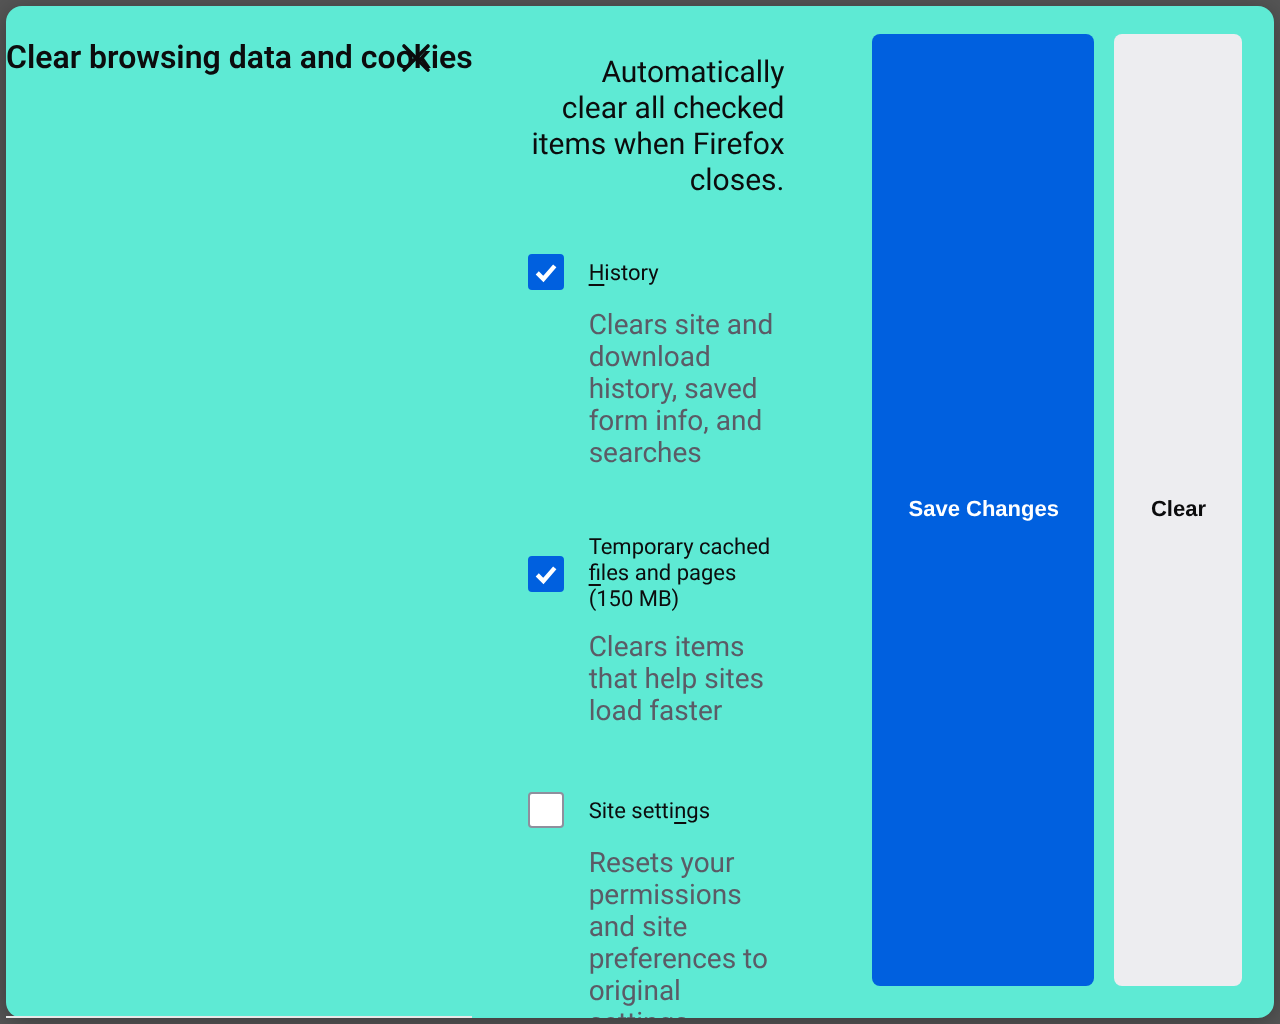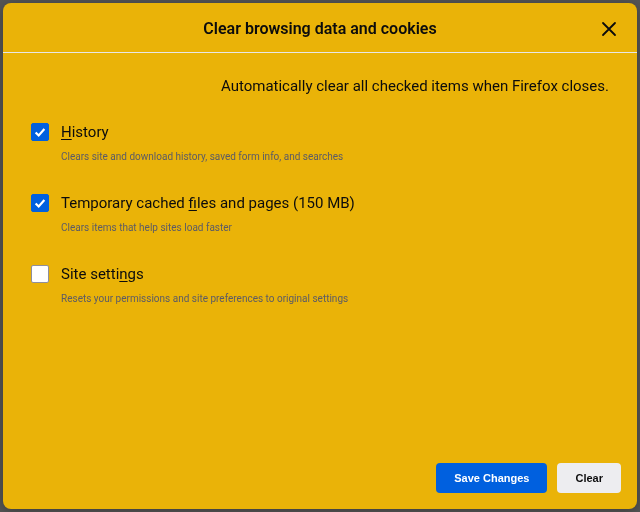--- a/index.html
+++ b/index.html
@@ -8,28 +8,27 @@
       padding: 0;
     }
     body {
       font-family: -apple-system, BlinkMacSystemFont, "Segoe UI", Roboto, sans-serif;
       background: #555;
       width: 640px;
       height: 512px;
       overflow: hidden;
     }
     .dialog {
-      background: #eab308;
+      background: #5eead4;
       width: 634px;
       height: 506px;
       margin: 3px;
       border-radius: 8px;
       box-shadow: 0 2px 12px rgba(0,0,0,0.3);
       display: flex;
-      flex-direction: column;
     }
     .header {
       position: relative;
       padding: 16px 0 14px 0;
       text-align: center;
       border-bottom: 1px solid #e8e8e8;
     }
     .title {
       font-size: 16px;
       font-weight: 600;
@@ -91,30 +90,30 @@
     }
     .checkbox svg {
       display: none;
       width: 14px;
       height: 14px;
       stroke: #fff;
       stroke-width: 2.5;
       fill: none;
     }
     .option-label {
-      font-size: 15px;
+      font-size: 11px;
       color: #0c0c0d;
       cursor: pointer;
     }
     .access-underline {
       text-decoration: underline;
       text-underline-offset: 2px;
     }
     .option-desc {
-      font-size: 10px;
+      font-size: 14px;
       color: #5b5b66;
       margin-top: 10px;
       margin-left: 30px;
     }
     .footer {
       display: flex;
       justify-content: flex-end;
       gap: 10px;
       padding: 14px 16px 16px 16px;
     }

